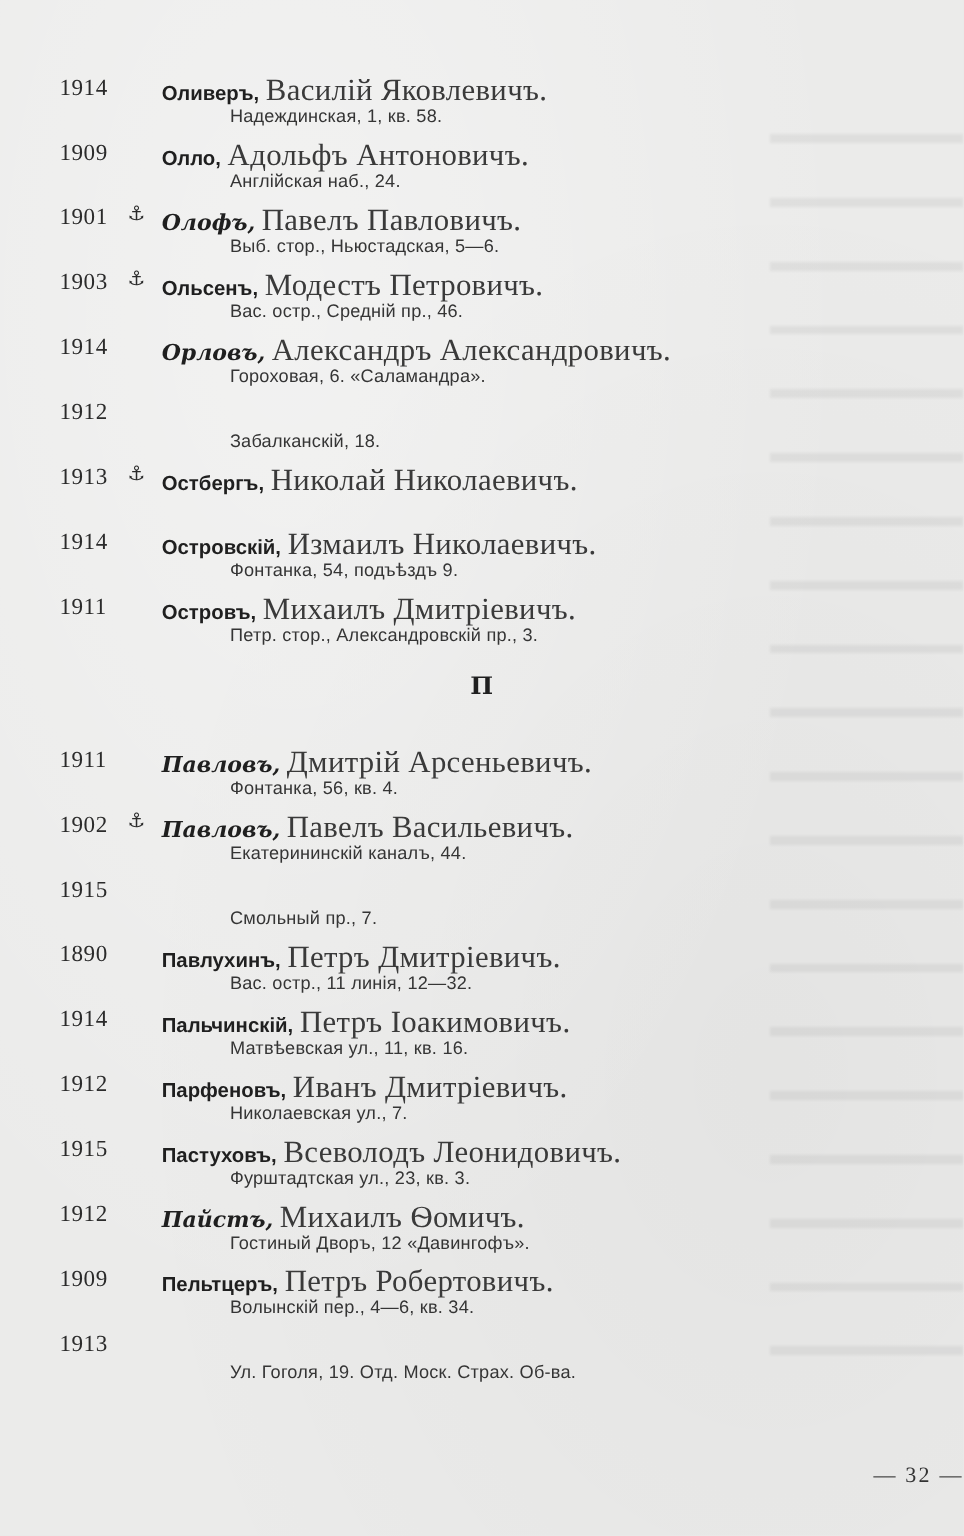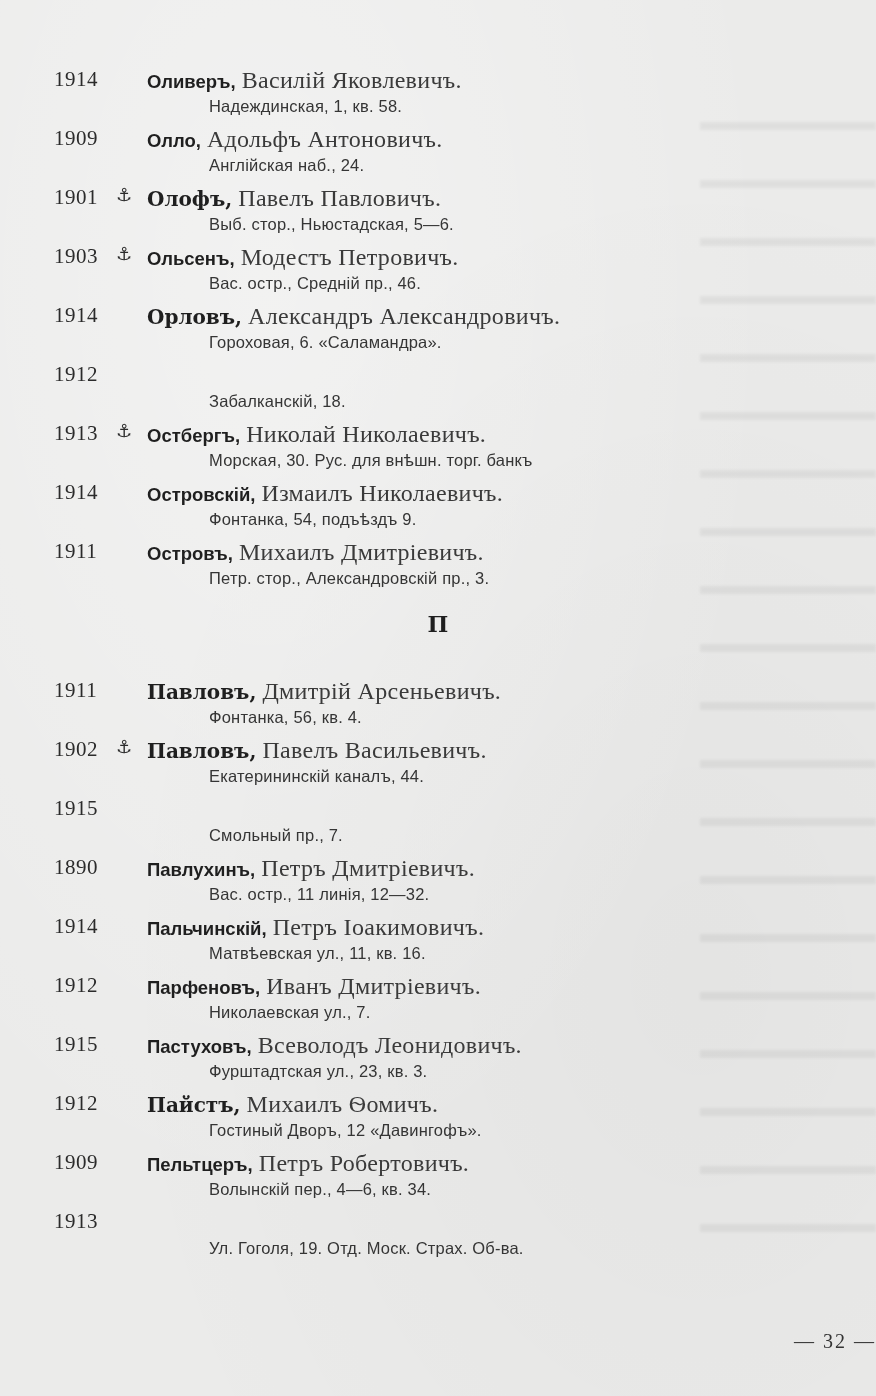--- a/index.html
+++ b/index.html
@@ -61,27 +61,28 @@
       font-size: 19px;
     }
     .entry .surname {
       font-family: "Liberation Sans", "DejaVu Sans", sans-serif;
       font-weight: bold;
       color: #1f1f1f;
       font-size: 18.5px;
     }
     .entry .surname.italic {
       font-family: "DejaVu Serif", "Liberation Serif", serif;
+      font-style: italic;
       font-weight: bold;
       font-size: 20px;
     }
     .entry .given {
       font-family: "Liberation Serif", "DejaVu Serif", serif;
       color: #3a3a3a;
-      font-size: 24px;
+      font-size: 28px;
       letter-spacing: 0.3px;
     }
     .entry .address {
       position: absolute;
       left: 209px;
       top: 35px;
       white-space: nowrap;
       font-family: "Liberation Sans", "DejaVu Sans", sans-serif;
       font-size: 16.5px;
       color: #353535;
@@ -185,21 +186,20 @@
 
     <div class="address">Забалканскій, 18.</div>
   </div>
         <div class="entry">
     <span class="year">1913</span>
     <span class="anchor">⚓</span>
     <div class="name-line">
       <span class="surname">Остбергъ,</span>
       <span class="given">Николай Николаевичъ.</span>
     </div>
-    <div class="address">Морская, 30. Рус. для внѣшн. торг. банкъ</div>
   </div>
         <div class="entry">
     <span class="year">1914</span>
 
     <div class="name-line">
       <span class="surname">Островскій,</span>
       <span class="given">Измаилъ Николаевичъ.</span>
     </div>
     <div class="address">Фонтанка, 54, подъѣздъ 9.</div>
   </div>

